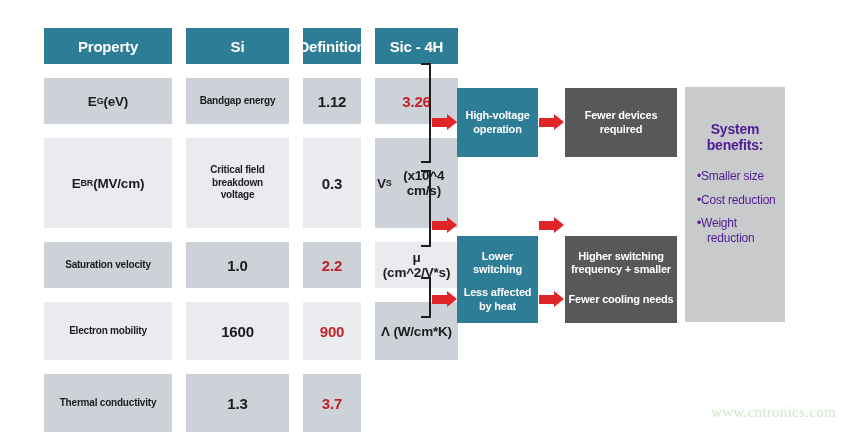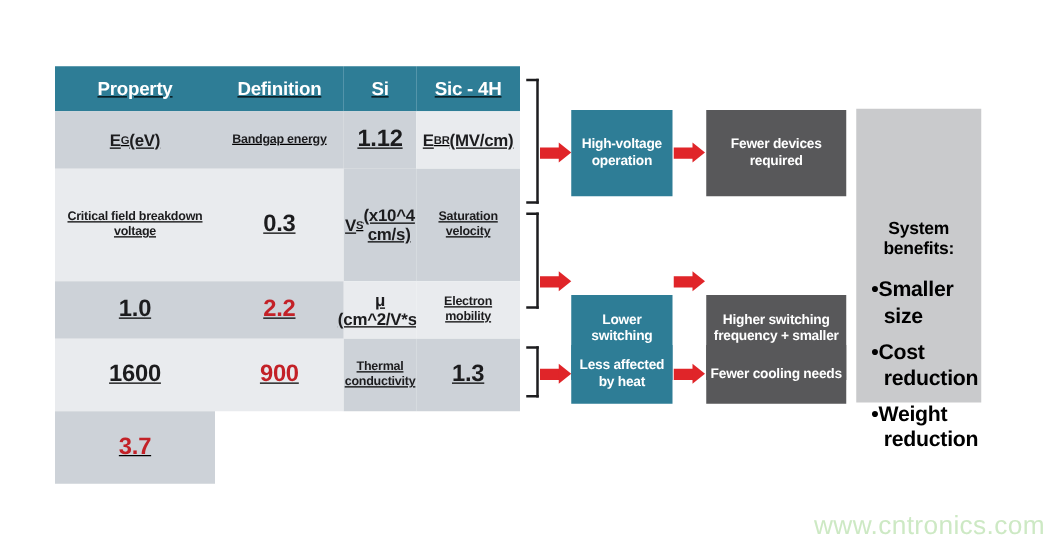--- a/index.html
+++ b/index.html
@@ -11,43 +11,42 @@
     background: #ffffff;
     overflow: hidden;
     font-family: "Liberation Sans", "DejaVu Sans", sans-serif;
     letter-spacing: -0.2px;
   }
 
   
   .tbl {
     position: absolute;
     left: 44px;
-    top: 53px;
+    top: 28px;
     display: grid;
     grid-template-columns: 128px 103px 58px 83px;
     grid-template-rows: 36px 46px 90px 46px 58px 58px;
-    gap: 0;
+    gap: 14px;
     background: #ffffff;
-    text-decoration: underline;
   }
   .cell {
     display: flex;
     align-items: center;
     justify-content: center;
     text-align: center;
     font-weight: bold;
     color: #1c1c1e;
   }
   .head { background: var(--teal, #2e7d96); color: #ffffff; font-size: 15px; }
   .rdark  { background: var(--row_dark, #cdd2d8); }
   .rlight { background: var(--row_light, #e9ebee); }
   .prop { font-size: 13.5px; padding: 0 2px; }
   .prop sub { font-size: 9px; font-weight: bold; }
   .def  { font-size: 10px; line-height: 1.25; padding: 0 8px; }
-  .val  { font-size: 19px; }
+  .val  { font-size: 15px; }
   .redval { color: var(--value_red, #c32127); }
 
   
   .bracket {
     position: absolute;
     left: 421px;
     width: 10px;
     border: 2px solid var(--bracket_black, #1d1d1f);
     border-left: none;
     background: transparent;
@@ -97,70 +96,72 @@
   .f3 { top: 276px; height: 47px; }
 
   
   .panel {
     position: absolute;
     left: 685px;
     top: 87px;
     width: 100px;
     height: 235px;
     background: var(--panel_gray, #c9cacc);
-    padding: 88px 8px 0 12px;
-    color: #000000;
+    padding: 35px 8px 0 12px;
+    color: #4c1d95;
   }
   .ptitle {
     text-align: center;
     font-weight: bold;
     font-size: 14px;
     line-height: 1.12;
     margin-right: 4px;
   }
   .bullets { margin-top: 16px; }
   .bullet {
-    font-weight: bold;
-    font-size: 17px;
+    font-weight: normal;
+    font-size: 12px;
     line-height: 1.2;
     margin-bottom: 9px;
     padding-left: 10px;
     text-indent: -10px;
   }
   .bullet::before { content: "\2022 "; }
 
   
   .watermark {
     position: absolute;
     right: 15px;
-    bottom: 0;
-    font-size: 21px;
+    bottom: 12px;
+    font-size: 15px;
     font-weight: normal;
     letter-spacing: 0.3px;
     color: var(--watermark_green, #cde9c4);
+    font-family: Liberation Serif, serif;
   }
 </style>
 </head>
 <body>
 
 <div class="stage">
 
   <div class="tbl">
     <div class="cell head">Property</div>
+    <div class="cell head">Si</div>
     <div class="cell head">Definition</div>
-    <div class="cell head">Si</div>
     <div class="cell head">Sic - 4H</div>
 
     <div class="cell prop rdark">
         <span>E</span>
         <sub>G</sub>
         <span> (eV)</span>
       </div>
     <div class="cell def rdark">Bandgap energy</div>
     <div class="cell val rdark">1.12</div>
+    <div class="cell val redval rdark">3.26</div>
 
     <div class="cell prop rlight">
         <span>E</span>
         <sub>BR</sub>
         <span> (MV/cm)</span>
       </div>
     <div class="cell def rlight">Critical field breakdown voltage</div>
     <div class="cell val rlight">0.3</div>
 
     <div class="cell prop rdark">
@@ -174,20 +175,25 @@
 
     <div class="cell prop rlight">
         <span>μ (cm^2/V*s)</span>
         <sub></sub>
         <span></span>
       </div>
     <div class="cell def rlight">Electron mobility</div>
     <div class="cell val rlight">1600</div>
     <div class="cell val redval rlight">900</div>
 
+    <div class="cell prop rdark">
+        <span>Λ (W/cm*K)</span>
+        <sub></sub>
+        <span></span>
+      </div>
     <div class="cell def rdark">Thermal conductivity</div>
     <div class="cell val rdark">1.3</div>
     <div class="cell val redval rdark">3.7</div>
   </div>
 
   <div class="bracket b1"></div>
   <div class="bracket b2"></div>
   <div class="bracket b3"></div>
 
   <div class="arrow a1">

